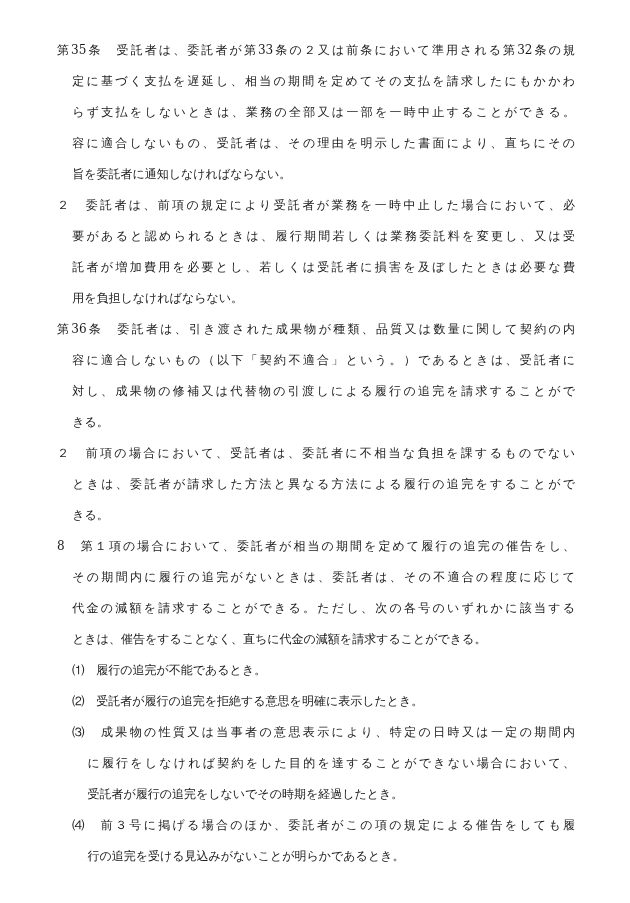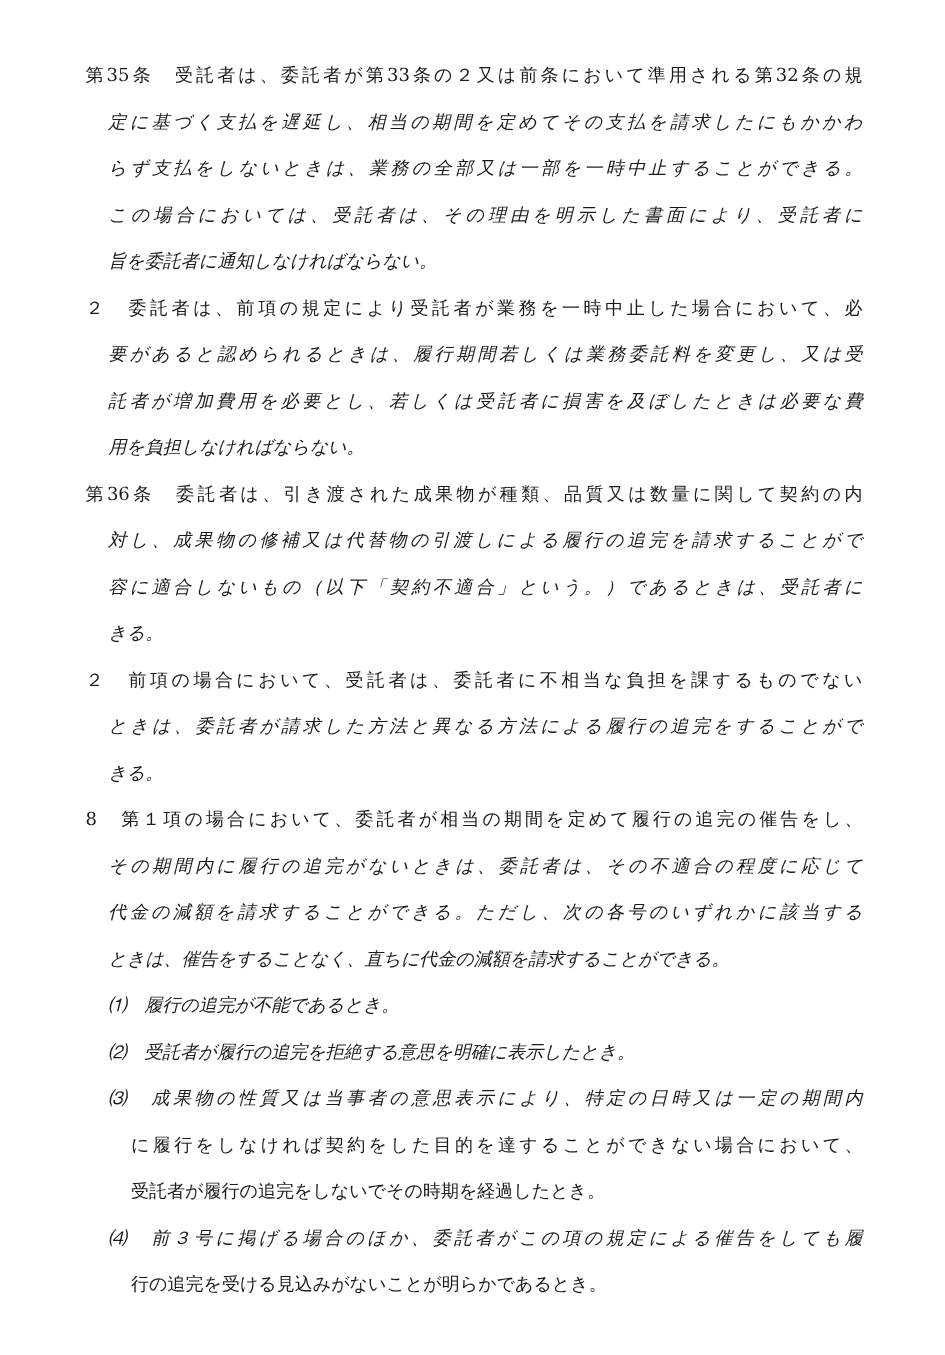--- a/index.html
+++ b/index.html
@@ -38,43 +38,43 @@
   .line.justify {
     text-align: justify;
     text-align-last: justify;
   }
   .line.flush {
     text-align: center;
     text-align-last: left;
   }
   
   .ind-0 { padding-left: 0; }
-  .ind-1 { padding-left: 15.2px; font-style: italic; }
+  .ind-1 { padding-left: 15.2px; }
   .ind-2 { padding-left: 30.4px; }
 </style>
 </head>
 <body>
 
 <div class="page">
   <div class="doc-body" id="doc-body">
       <div class="section">
         <div class="line ind-0 justify">第35条　受託者は、委託者が第33条の２又は前条において準用される第32条の規</div>
         <div class="line ind-1 justify">定に基づく支払を遅延し、相当の期間を定めてその支払を請求したにもかかわ</div>
         <div class="line ind-1 justify">らず支払をしないときは、業務の全部又は一部を一時中止することができる。</div>
-        <div class="line ind-1 justify">この場合においては、受託者は、その理由を明示した書面により、受託者に</div>
+        <div class="line ind-1 justify">容に適合しないもの、受託者は、その理由を明示した書面により、直ちにその</div>
         <div class="line ind-1 flush">旨を委託者に通知しなければならない。</div>
         <div class="line ind-0 justify">２　委託者は、前項の規定により受託者が業務を一時中止した場合において、必</div>
         <div class="line ind-1 justify">要があると認められるときは、履行期間若しくは業務委託料を変更し、又は受</div>
         <div class="line ind-1 justify">託者が増加費用を必要とし、若しくは受託者に損害を及ぼしたときは必要な費</div>
         <div class="line ind-1 flush">用を負担しなければならない。</div>
       </div>
       <div class="section">
         <div class="line ind-0 justify">第36条　委託者は、引き渡された成果物が種類、品質又は数量に関して契約の内</div>
+        <div class="line ind-1 justify">容に適合しないもの（以下「契約不適合」という。）であるときは、受託者に</div>
         <div class="line ind-1 justify">対し、成果物の修補又は代替物の引渡しによる履行の追完を請求することがで</div>
-        <div class="line ind-1 justify">容に適合しないもの（以下「契約不適合」という。）であるときは、受託者に</div>
         <div class="line ind-1 flush">きる。</div>
         <div class="line ind-0 justify">２　前項の場合において、受託者は、委託者に不相当な負担を課するものでない</div>
         <div class="line ind-1 justify">ときは、委託者が請求した方法と異なる方法による履行の追完をすることがで</div>
         <div class="line ind-1 flush">きる。</div>
         <div class="line ind-0 justify">8　第１項の場合において、委託者が相当の期間を定めて履行の追完の催告をし、</div>
         <div class="line ind-1 justify">その期間内に履行の追完がないときは、委託者は、その不適合の程度に応じて</div>
         <div class="line ind-1 justify">代金の減額を請求することができる。ただし、次の各号のいずれかに該当する</div>
         <div class="line ind-1 flush">ときは、催告をすることなく、直ちに代金の減額を請求することができる。</div>
         <div class="line ind-1 flush">⑴　履行の追完が不能であるとき。</div>
         <div class="line ind-1 flush">⑵　受託者が履行の追完を拒絶する意思を明確に表示したとき。</div>

